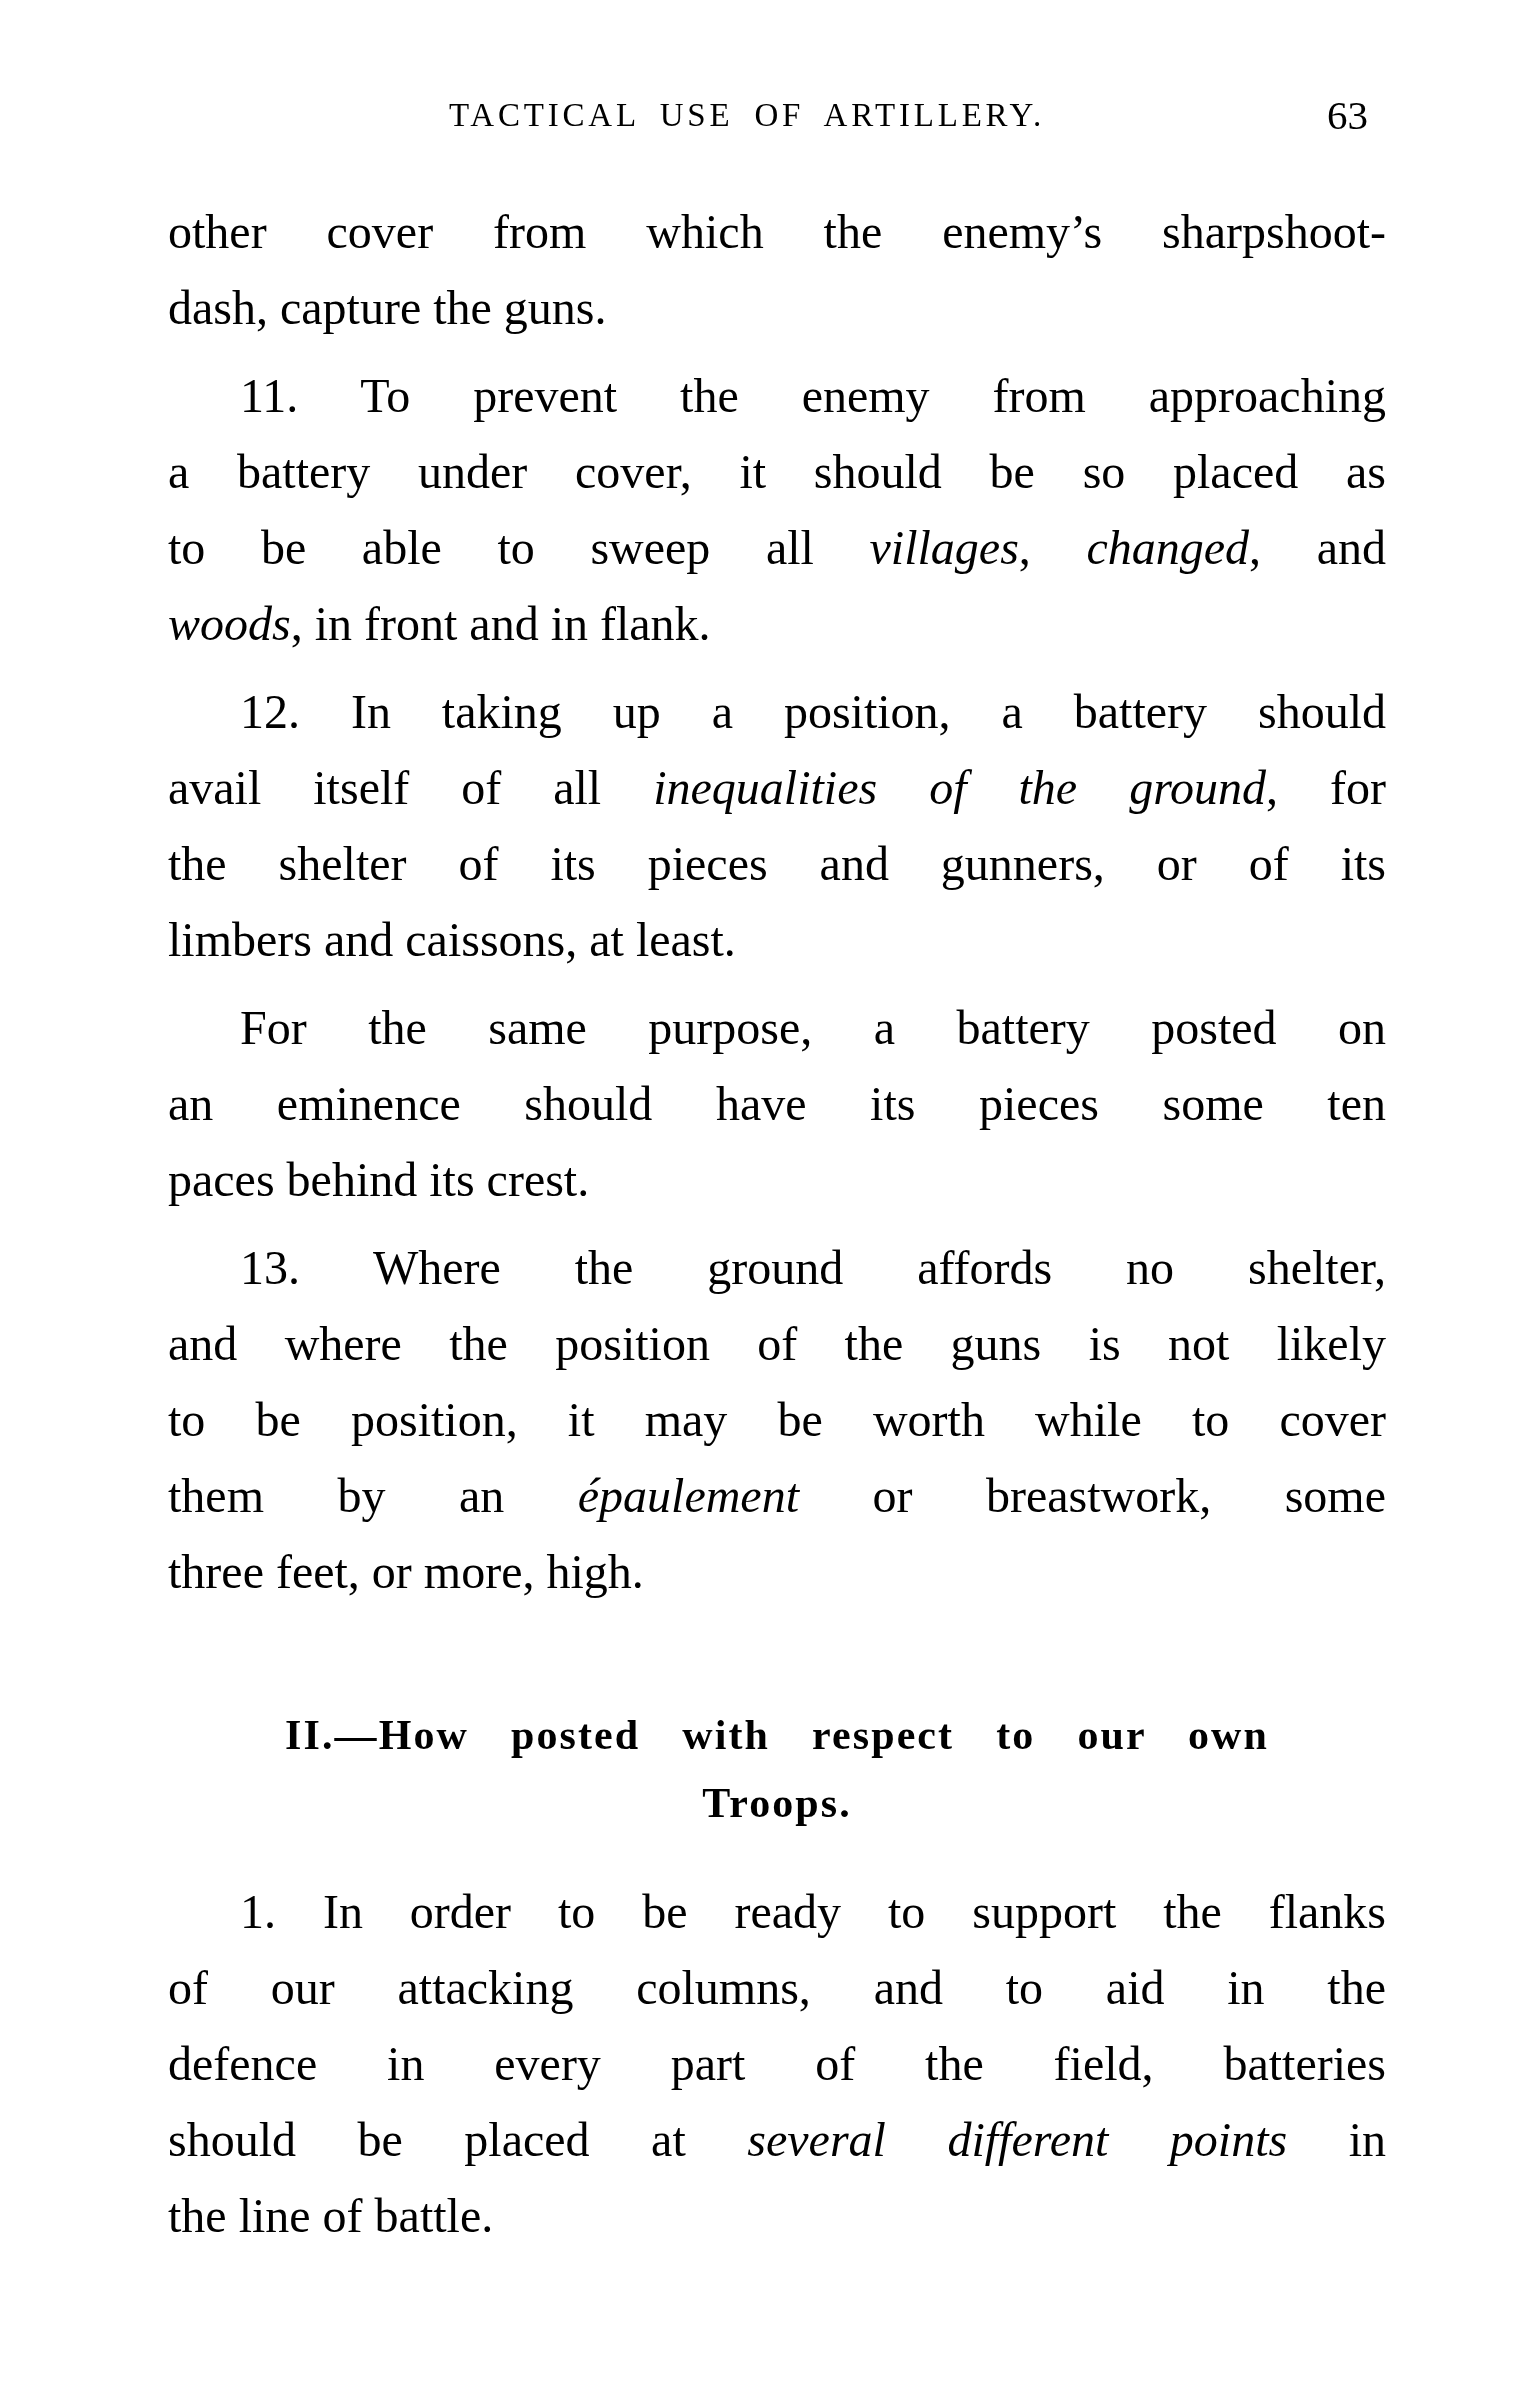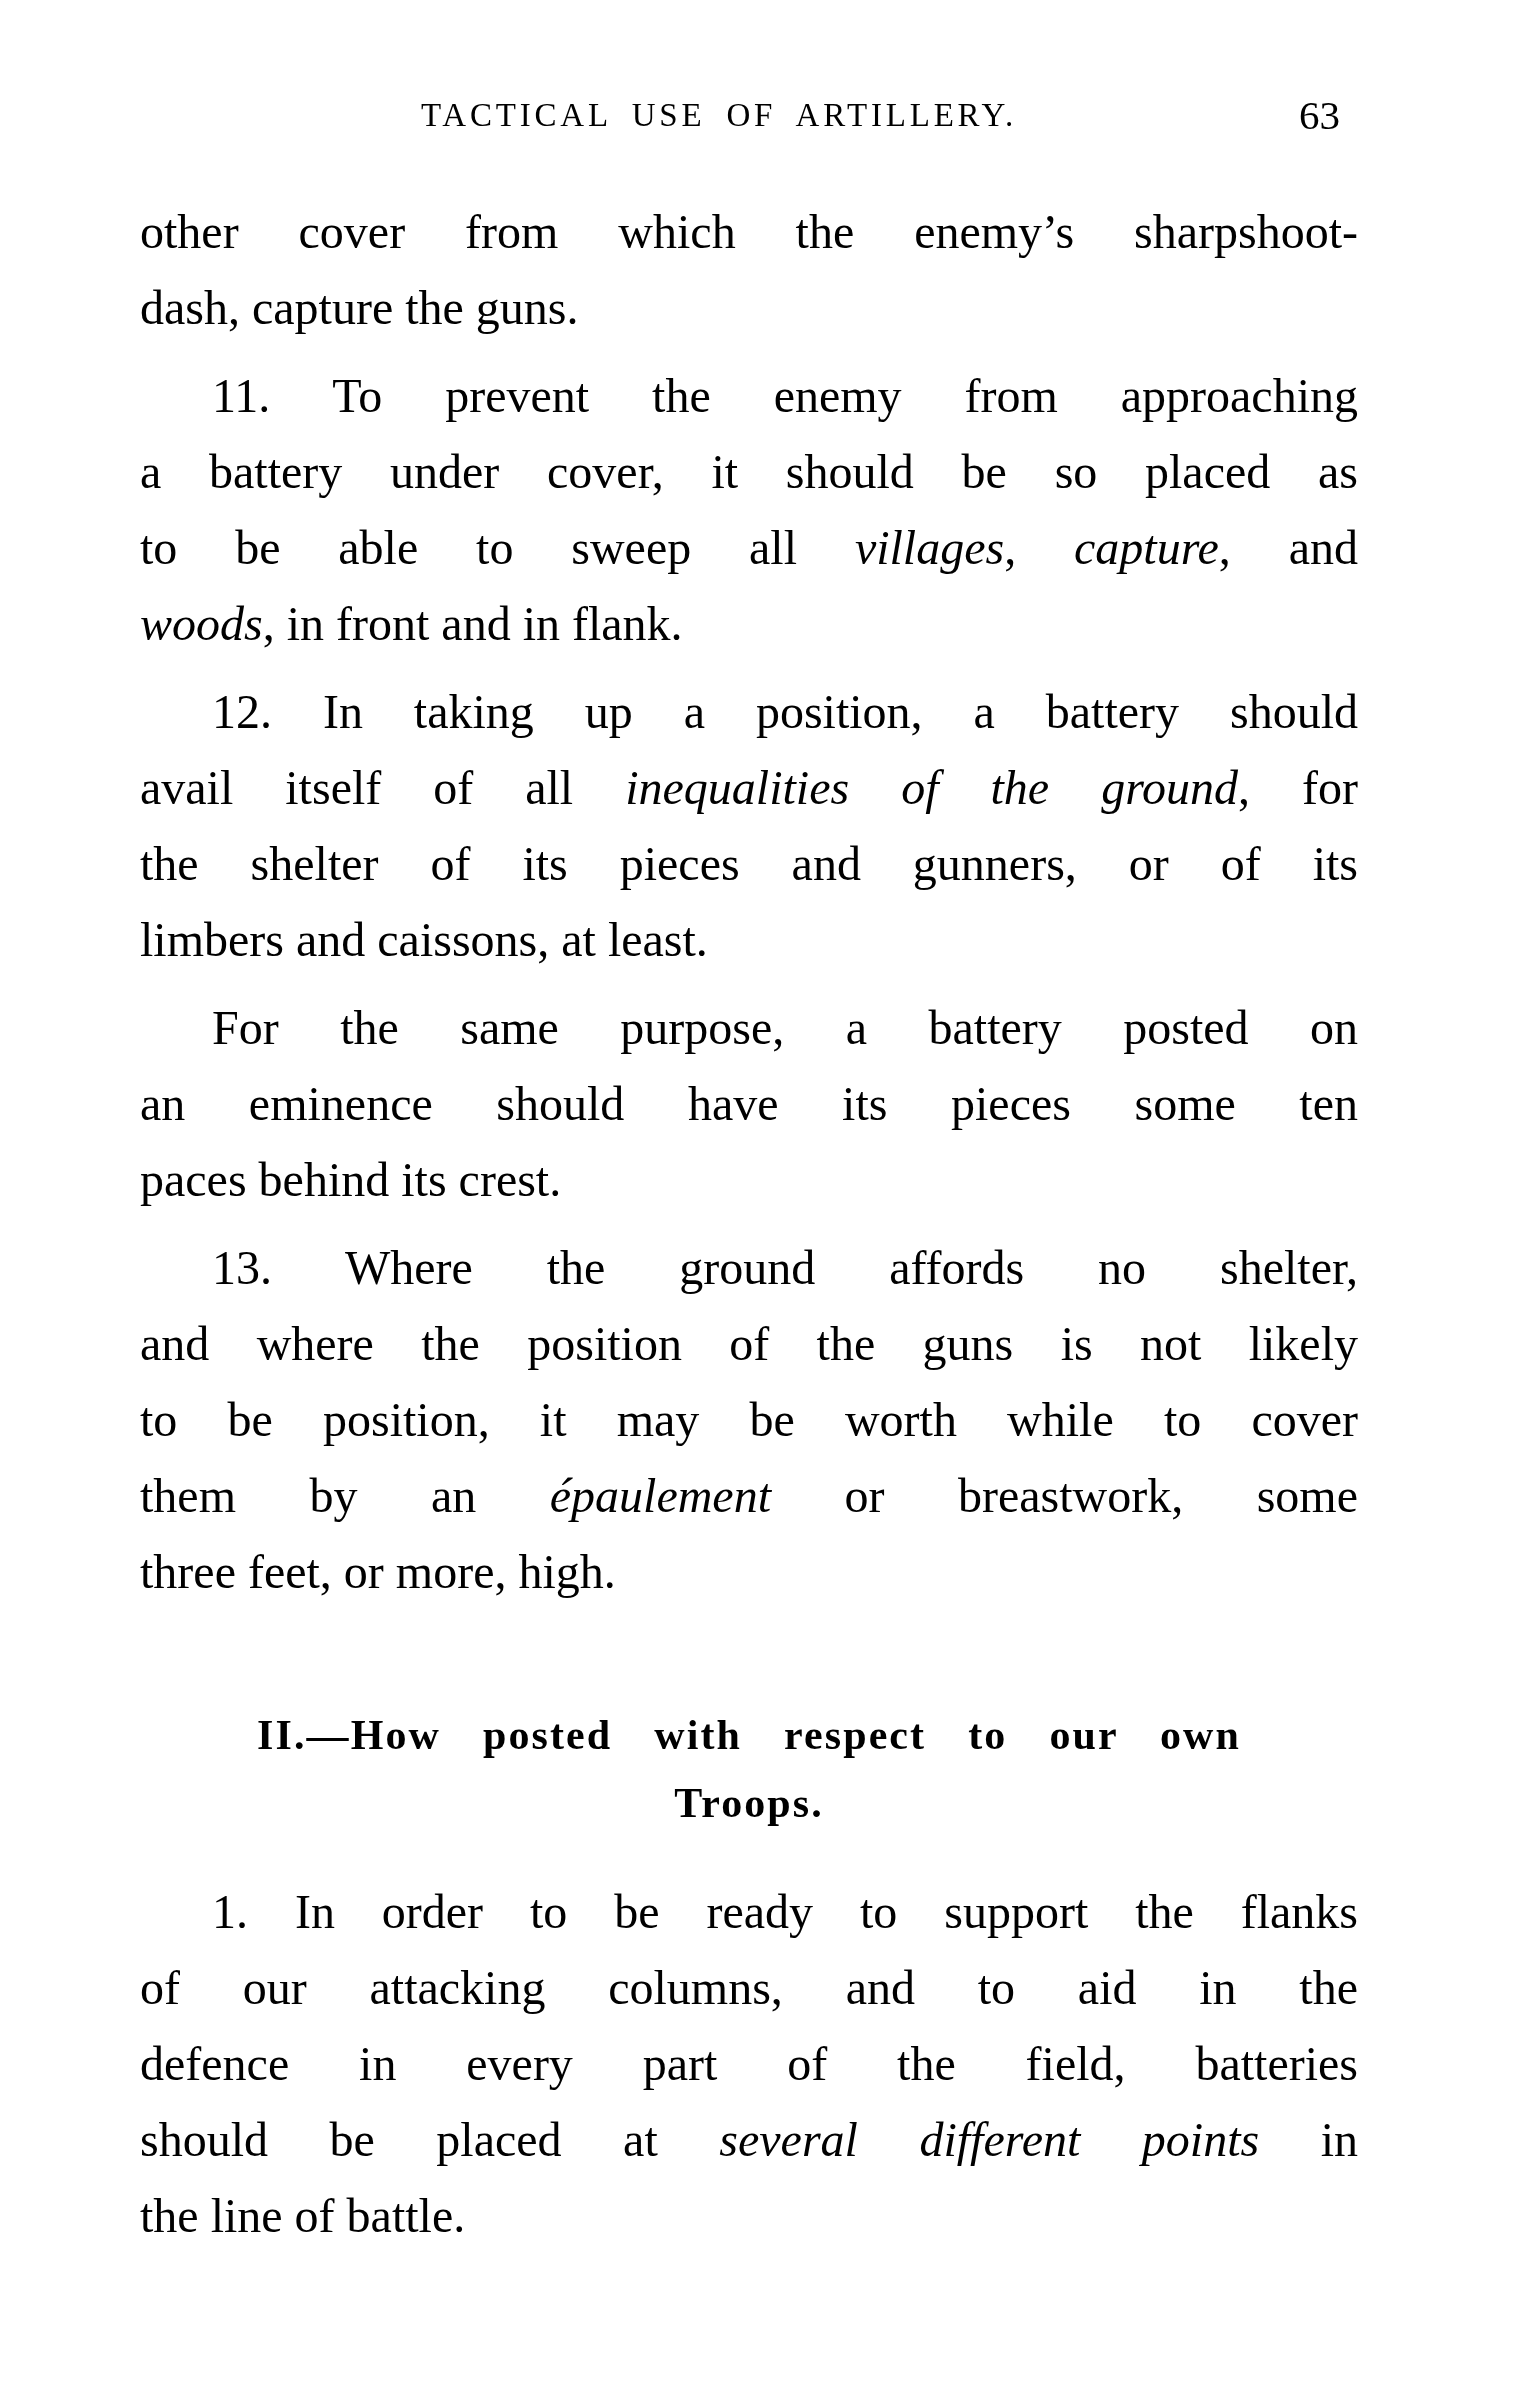--- a/index.html
+++ b/index.html
@@ -1,21 +1,21 @@
 <!DOCTYPE html>
 <html style="font-size:12px"><head>
 <meta charset="utf-8">
 <style>
   html,body{margin:0;padding:0;background:#e8e8e8;}
   .page{
     position:relative;width:1537px;height:2389px;background:#ffffff;
     font-family:"Liberation Serif","DejaVu Serif",serif;color:#000;
     overflow:hidden;
   }
-  .textblock{position:absolute;left:128px;top:0;width:1242px;height:100%;}
+  .textblock{position:absolute;left:156px;top:0;width:1242px;height:100%;}
   .pageheader{position:absolute;top:97px;left:0;width:100%;height:53px;}
   .running-title{
     text-align:center;font-size:33px;letter-spacing:3.8px;word-spacing:9px;
     transform:translateX(-30px);white-space:nowrap;
   }
   .page-number{position:absolute;right:30px;top:-6px;font-size:41px;}
   .body-top{position:absolute;top:182px;left:0;width:100%;}
   .body-bottom{position:absolute;top:1862px;left:0;width:100%;}
   .para{margin:12px;padding:0;}
   .line{
@@ -47,21 +47,21 @@
     <div class="body-top">
 
       <div class="para">
         <div class="line j"><span>other cover from which the enemy’s sharpshoot-</span></div>
         <div class="line last"><span>dash, capture the guns.</span></div>
       </div>
 
       <div class="para">
         <div class="line j ind"><span>11. To prevent the enemy from approaching</span></div>
         <div class="line j"><span>a battery under cover, it should be so placed as</span></div>
-        <div class="line j"><span>to be able to sweep all </span><span class="it">villages</span><span>, </span><span class="it">capture</span><span>, and</span></div>
+        <div class="line j"><span>to be able to sweep all </span><span class="it">villages</span><span>, </span><span class="it">changed</span><span>, and</span></div>
         <div class="line last"><span class="it">woods</span><span>, in front and in flank.</span></div>
       </div>
 
       <div class="para">
         <div class="line j ind"><span>12. In taking up a position, a battery should</span></div>
         <div class="line j"><span>avail itself of all </span><span class="it">inequalities of the ground</span><span>, for</span></div>
         <div class="line j"><span>the shelter of its pieces and gunners, or of its</span></div>
         <div class="line last"><span>limbers and caissons, at least.</span></div>
       </div>
 

